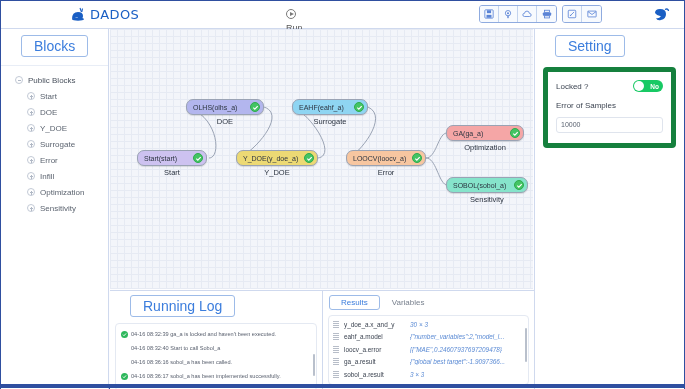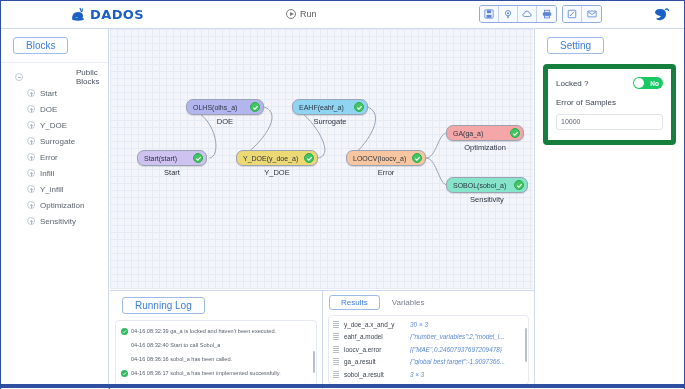--- a/index.html
+++ b/index.html
@@ -23,28 +23,28 @@
     background: #ffffff;
     border-bottom: 1px solid #cfd9ee;
     display: flex; align-items: center;
   }
   #logo {
     display: flex; align-items: center; gap: 2px;
     margin-left: 70px;
   }
   .logo-mark { width: 17px; height: 15px; position: relative; }
   .logo-text {
-    font-size: 13px; font-weight: bold; letter-spacing: .4px;
+    font-size: 13px; font-weight: normal; letter-spacing: .4px;
     color: #1a5fc4; font-family: "DejaVu Sans", sans-serif;
   }
   #run-btn {
     position: absolute; left: 280px; top: 6px;
     display: flex; gap: 4px;
     font-size: 9px; color: #5a5a5a;
-    padding: 2px 5px; border-radius: 3px;
+    padding: 2px 5px; border-radius: 3px; flex-direction: column;
   }
   .play-ico {
     width: 10px; height: 10px; border-radius: 50%;
     border: 1px solid #7a7a7a; position: relative;
   }
   .play-ico::after {
     content: ""; position: absolute; left: 3px; top: 2px;
     border-left: 4px solid #7a7a7a;
     border-top: 2.5px solid transparent;
     border-bottom: 2.5px solid transparent;
@@ -72,40 +72,40 @@
   
   #sidebar {
     position: absolute; left: 0; top: 28px;
     width: 108px; height: 360px;
     background: #ffffff;
     border-right: 1px solid #cfd9ee;
     padding-top: 6px;
   }
   .panel-tab {
     display: inline-block;
-    margin-left: 12px;
+    margin-left: 20px;
     padding: 2px 12px;
-    font-size: 10px;
+    font-size: 14px;
     color: #3b7ddd;
     border: 1px solid #9dbbe8;
     border-radius: 3px;
     background: #ffffff;
   }
   #blocks-tree {
     margin-top: 8px;
     border-top: 1px solid #e8edf6;
     padding-top: 6px;
   }
   .tree-row {
     display: flex; align-items: center;
     height: 16px;
     font-size: 8px;
     color: #5c6470;
   }
-  .tree-row.root { padding-left: 14px; color: #4a525e; gap: 48px; }
+  .tree-row.root { padding-left: 14px; color: #4a525e; }
   .tree-row.child { padding-left: 26px; }
   .tw {
     width: 8px; height: 8px; margin-right: 5px;
     border: 1px solid #c3cad6; border-radius: 50%;
     position: relative; flex: none; background:#fff;
   }
   .tw::before {
     content: ""; position: absolute; left: 1.5px; top: 3px;
     width: 3px; height: 1px; background: #b0b8c5;
   }
@@ -382,24 +382,20 @@
       <div class="tree-row child">
         <span class="tw plus"></span>
         <span>Error</span>
       </div>
       <div class="tree-row child">
         <span class="tw plus"></span>
         <span>Infill</span>
       </div>
       <div class="tree-row child">
         <span class="tw plus"></span>
-        <span>Y_infill</span>
-      </div>
-      <div class="tree-row child">
-        <span class="tw plus"></span>
         <span>Optimization</span>
       </div>
       <div class="tree-row child">
         <span class="tw plus"></span>
         <span>Sensitivity</span>
       </div>
     </div>
   </div>
 
   <div id="canvas">

